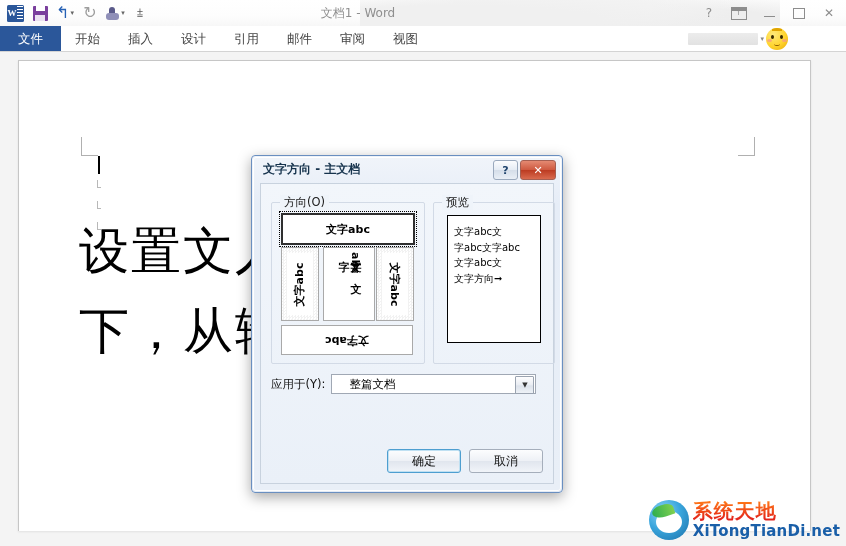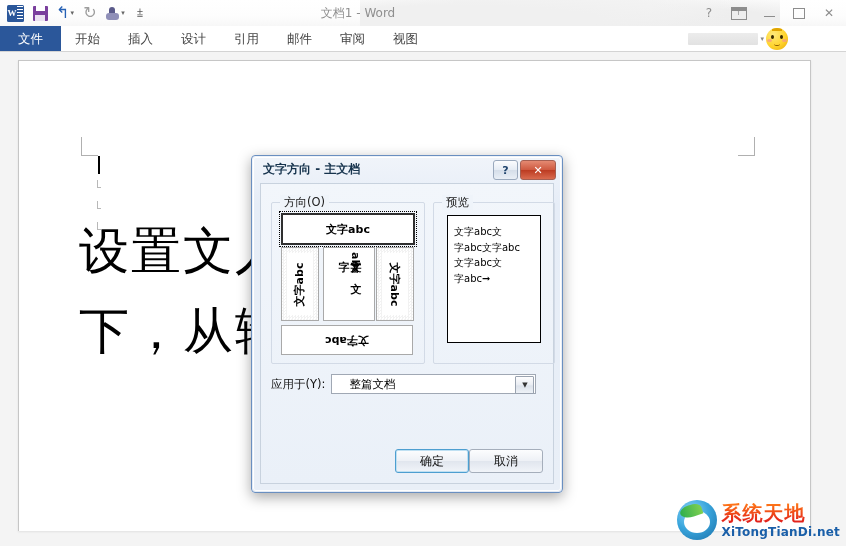--- a/index.html
+++ b/index.html
@@ -211,21 +211,21 @@
     display:flex;align-items:center;position:relative;box-sizing:border-box;
   }
   .combo-val{font-size:11.5px;color:#000;padding-left:17px;}
   .combo-arrow{
     position:absolute;right:1px;top:1px;width:17px;height:16px;
     border:1px solid #9aa3b0;border-radius:1px;
     background:linear-gradient(to bottom,#fdfdfe,#e8ecf2 52%,#dbe1ea 54%,#eef2f7);
     display:flex;align-items:center;justify-content:center;font-size:7px;color:#333;
   }
 
-  .dlg-actions{position:absolute;right:10px;bottom:10px;display:flex;gap:0;}
+  .dlg-actions{position:absolute;right:10px;bottom:10px;display:flex;gap:8px;}
   .btn{
     width:74px;height:24px;border:1px solid #a5aebb;border-radius:3px;
     background:linear-gradient(to bottom,#fcfdfe 0%,#eef1f6 48%,#e1e6ee 52%,#f1f4f9 100%);
     display:flex;align-items:center;justify-content:center;
     font-size:12px;color:#111;box-sizing:border-box;
   }
   .btn.default{border:1px solid #4d9ed0;box-shadow:0 0 0 1px #bfe0f2 inset;}
 
   
   .watermark{
@@ -245,21 +245,21 @@
     background:linear-gradient(to right,#2fae4e,#7fd04f);
     border-radius:50% 50% 0 60%;transform:rotate(-18deg);
   }
   .wm-txt{display:flex;flex-direction:column;line-height:1;}
   .wm-cn{
     font-size:20px;font-weight:bold;
     background:linear-gradient(to bottom,#ff7a18,#e01b1b);
     -webkit-background-clip:text;background-clip:text;color:transparent;
     letter-spacing:1px;
   }
-  .wm-en{font-size:12px;font-weight:bold;color:#1a5fa8;letter-spacing:.2px;margin-top:3px;}
+  .wm-en{font-size:15px;font-weight:bold;color:#1a5fa8;letter-spacing:.2px;margin-top:3px;}
 </style>
 </head>
 <body>
 
 <div class="titlebar">
   <div class="tb-cloud"></div>
 
   <div class="qat">
     <div class="qat-btn">
       <div class="word-ico">
@@ -391,21 +391,21 @@
             <span class="optlabel flip180">文字abc</span>
           </div>
         </div>
 
         <div class="group grp-preview">
           <div class="group-label">预览</div>
           <div class="prev-box">
             <div class="prev-line">文字abc文</div>
             <div class="prev-line">字abc文字abc</div>
             <div class="prev-line">文字abc文</div>
-            <div class="prev-line">字abc➞</div>
+            <div class="prev-line">文字方向➞</div>
           </div>
         </div>
 
         <div class="applyrow">
           <span class="applylabel">应用于(Y):</span>
           <div class="combo">
             <span class="combo-val">整篇文档</span>
             <span class="combo-arrow">▼</span>
           </div>
         </div>

